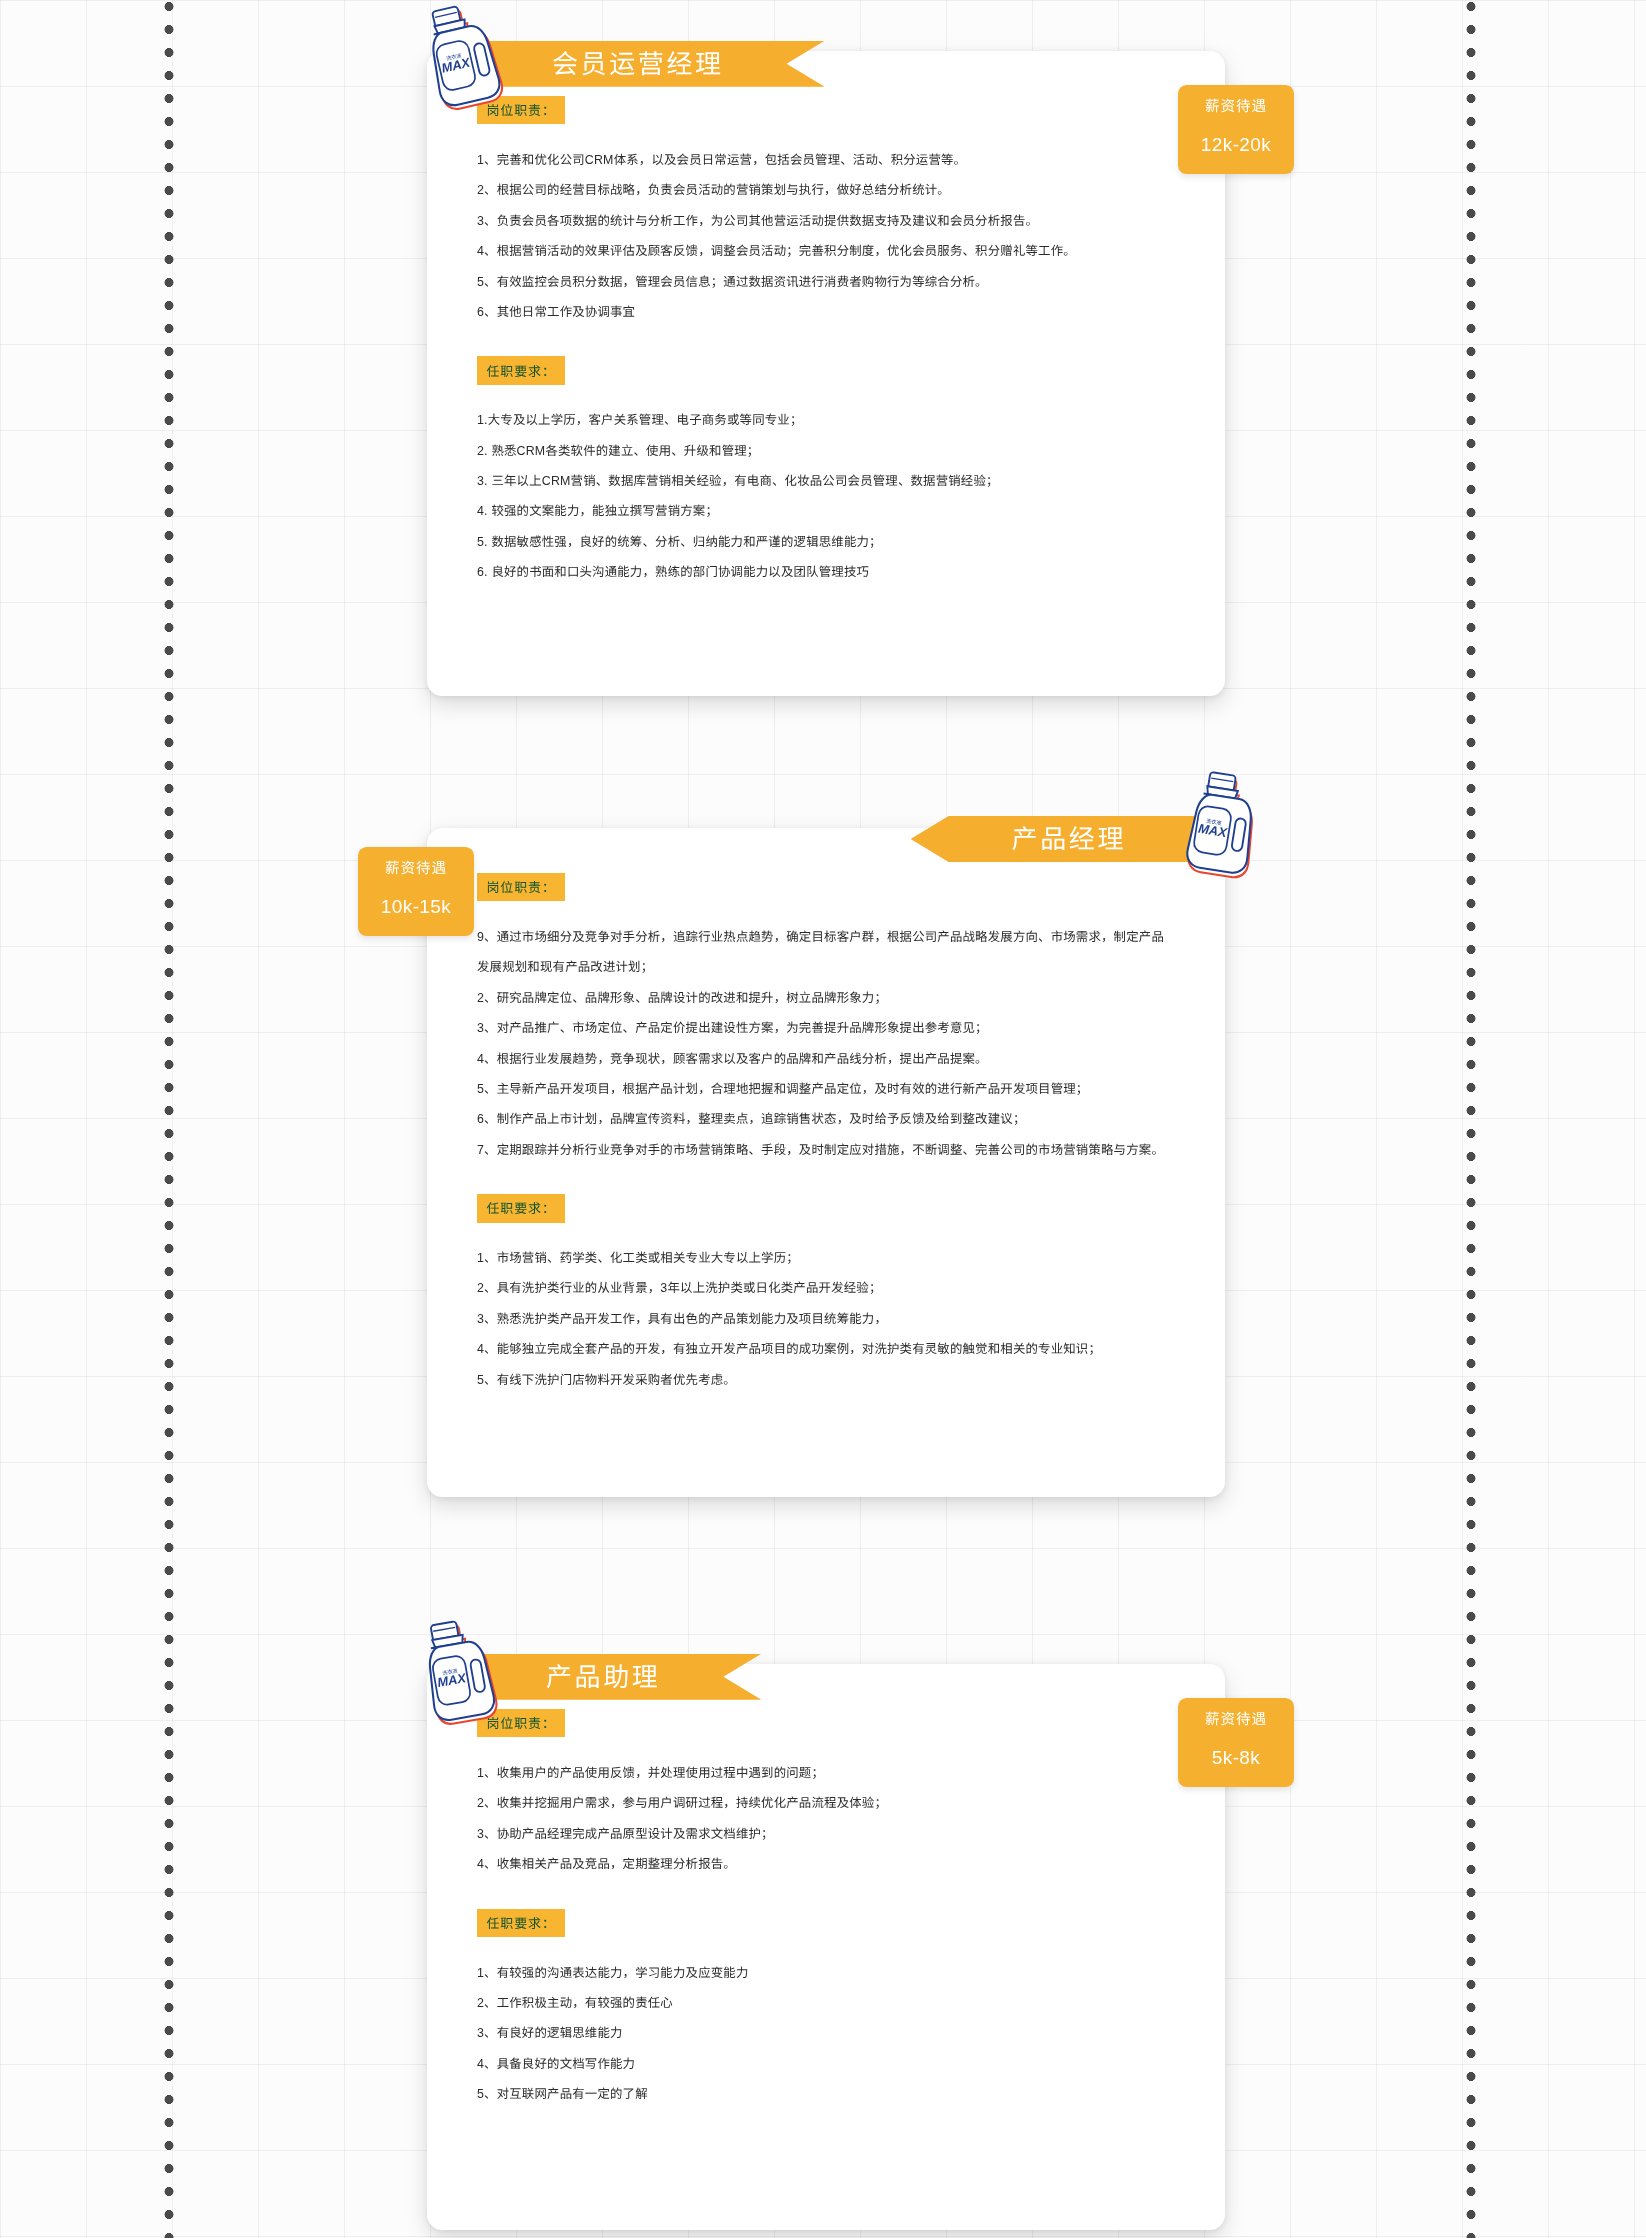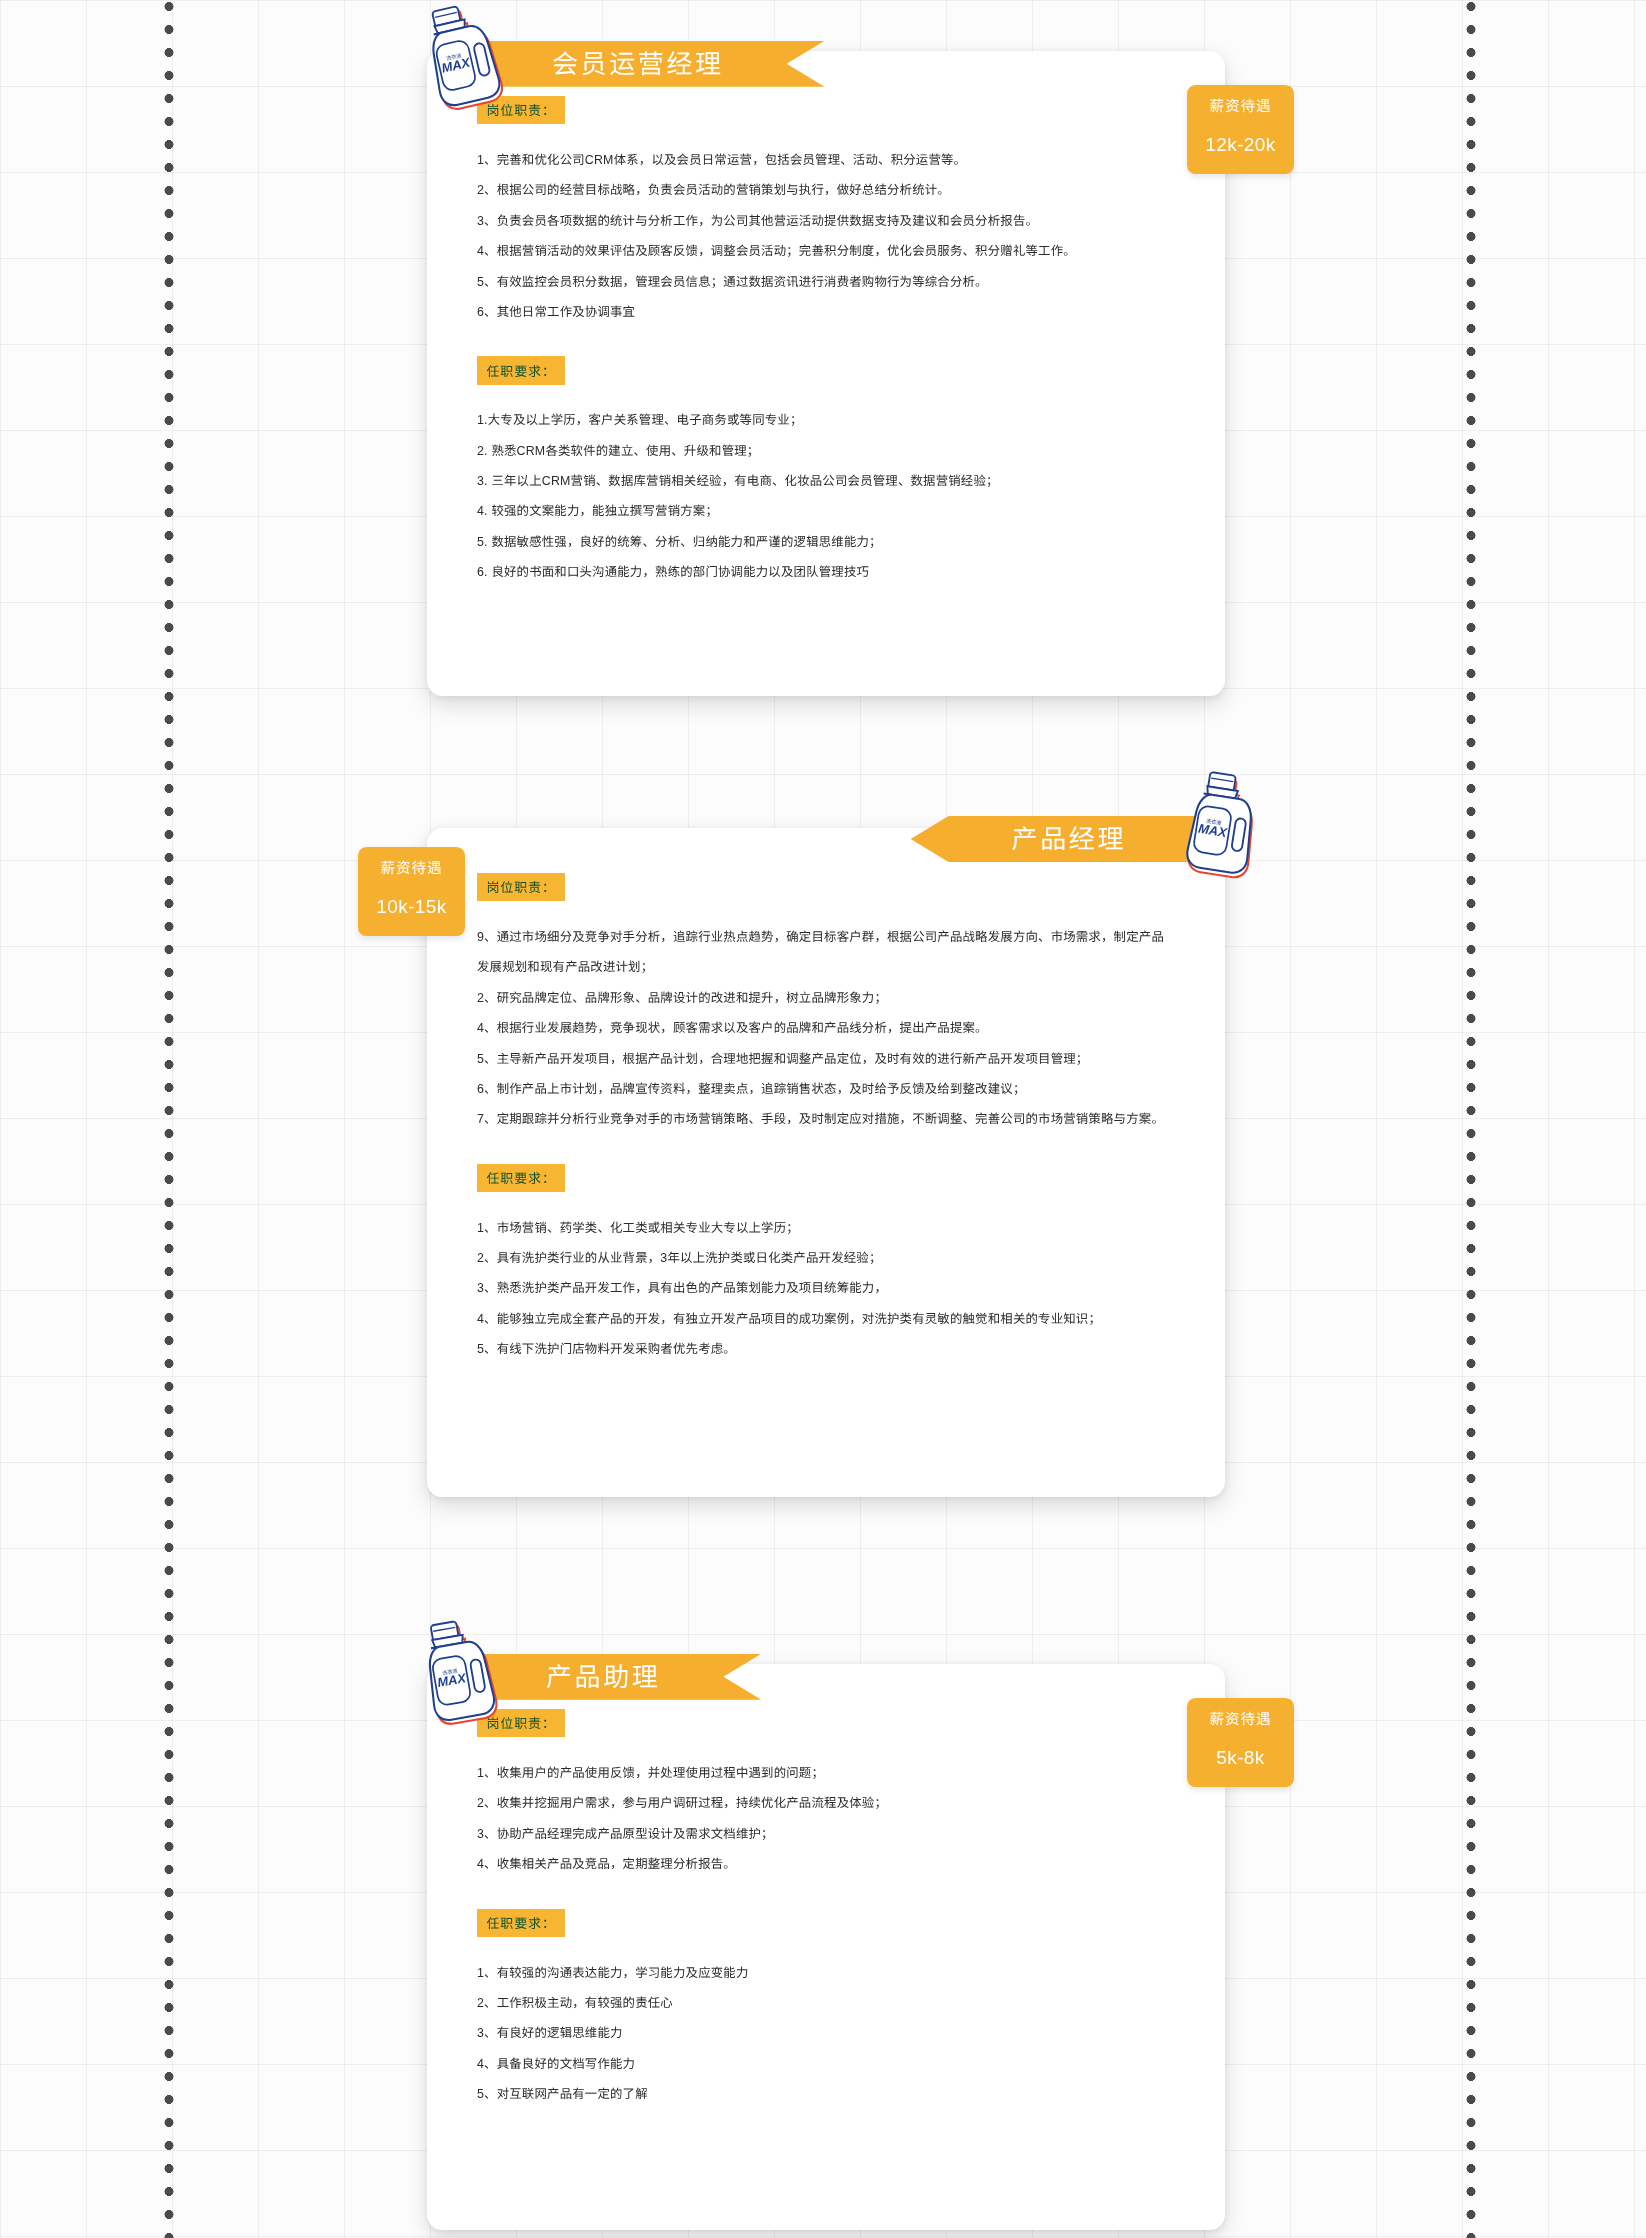--- a/index.html
+++ b/index.html
@@ -117,21 +117,21 @@
     z-index:7;
     pointer-events:none;
   }
   .bottle.b1{left:-13px;top:-47px;transform:rotate(-13deg);}
   .bottle.b2{right:-34px;top:-58px;transform:rotate(9deg);}
   .bottle.b3{left:-17px;top:-45px;transform:rotate(-10deg);}
 
   
   .salary{
     position:absolute;
-    width:107px;
+    width:116px;
     background:#f5b02f;
     border-radius:8.6px;
     padding:11px 5.1px 13.7px 5.1px;
     text-align:center;
     color:#ffffff;
     z-index:5;
     box-shadow:0 2.6px 6px rgba(0,0,0,0.10);
   }
   .salary .lbl{font-size:14.6px;letter-spacing:0.9px;line-height:1.5;}
   .salary .val{font-size:19px;letter-spacing:0.4px;line-height:1.6;margin-top:12px;}
@@ -257,20 +257,21 @@
       <div class="lbl">薪资待遇</div>
       <div class="val">10k-15k</div>
     </div>
 
     <div class="card c2">
       <div class="sec">
         <div class="sec-title">岗位职责：</div>
         <ul class="items">
           <li>9、通过市场细分及竞争对手分析，追踪行业热点趋势，确定目标客户群，根据公司产品战略发展方向、市场需求，制定产品发展规划和现有产品改进计划；</li>
           <li>2、研究品牌定位、品牌形象、品牌设计的改进和提升，树立品牌形象力；</li>
+          <li>3、对产品推广、市场定位、产品定价提出建设性方案，为完善提升品牌形象提出参考意见；</li>
           <li>4、根据行业发展趋势，竞争现状，顾客需求以及客户的品牌和产品线分析，提出产品提案。</li>
           <li>5、主导新产品开发项目，根据产品计划，合理地把握和调整产品定位，及时有效的进行新产品开发项目管理；</li>
           <li>6、制作产品上市计划，品牌宣传资料，整理卖点，追踪销售状态，及时给予反馈及给到整改建议；</li>
           <li>7、定期跟踪并分析行业竞争对手的市场营销策略、手段，及时制定应对措施，不断调整、完善公司的市场营销策略与方案。</li>
         </ul>
       </div>
       <div class="sec">
         <div class="sec-title">任职要求：</div>
         <ul class="items">
           <li>1、市场营销、药学类、化工类或相关专业大专以上学历；</li>

